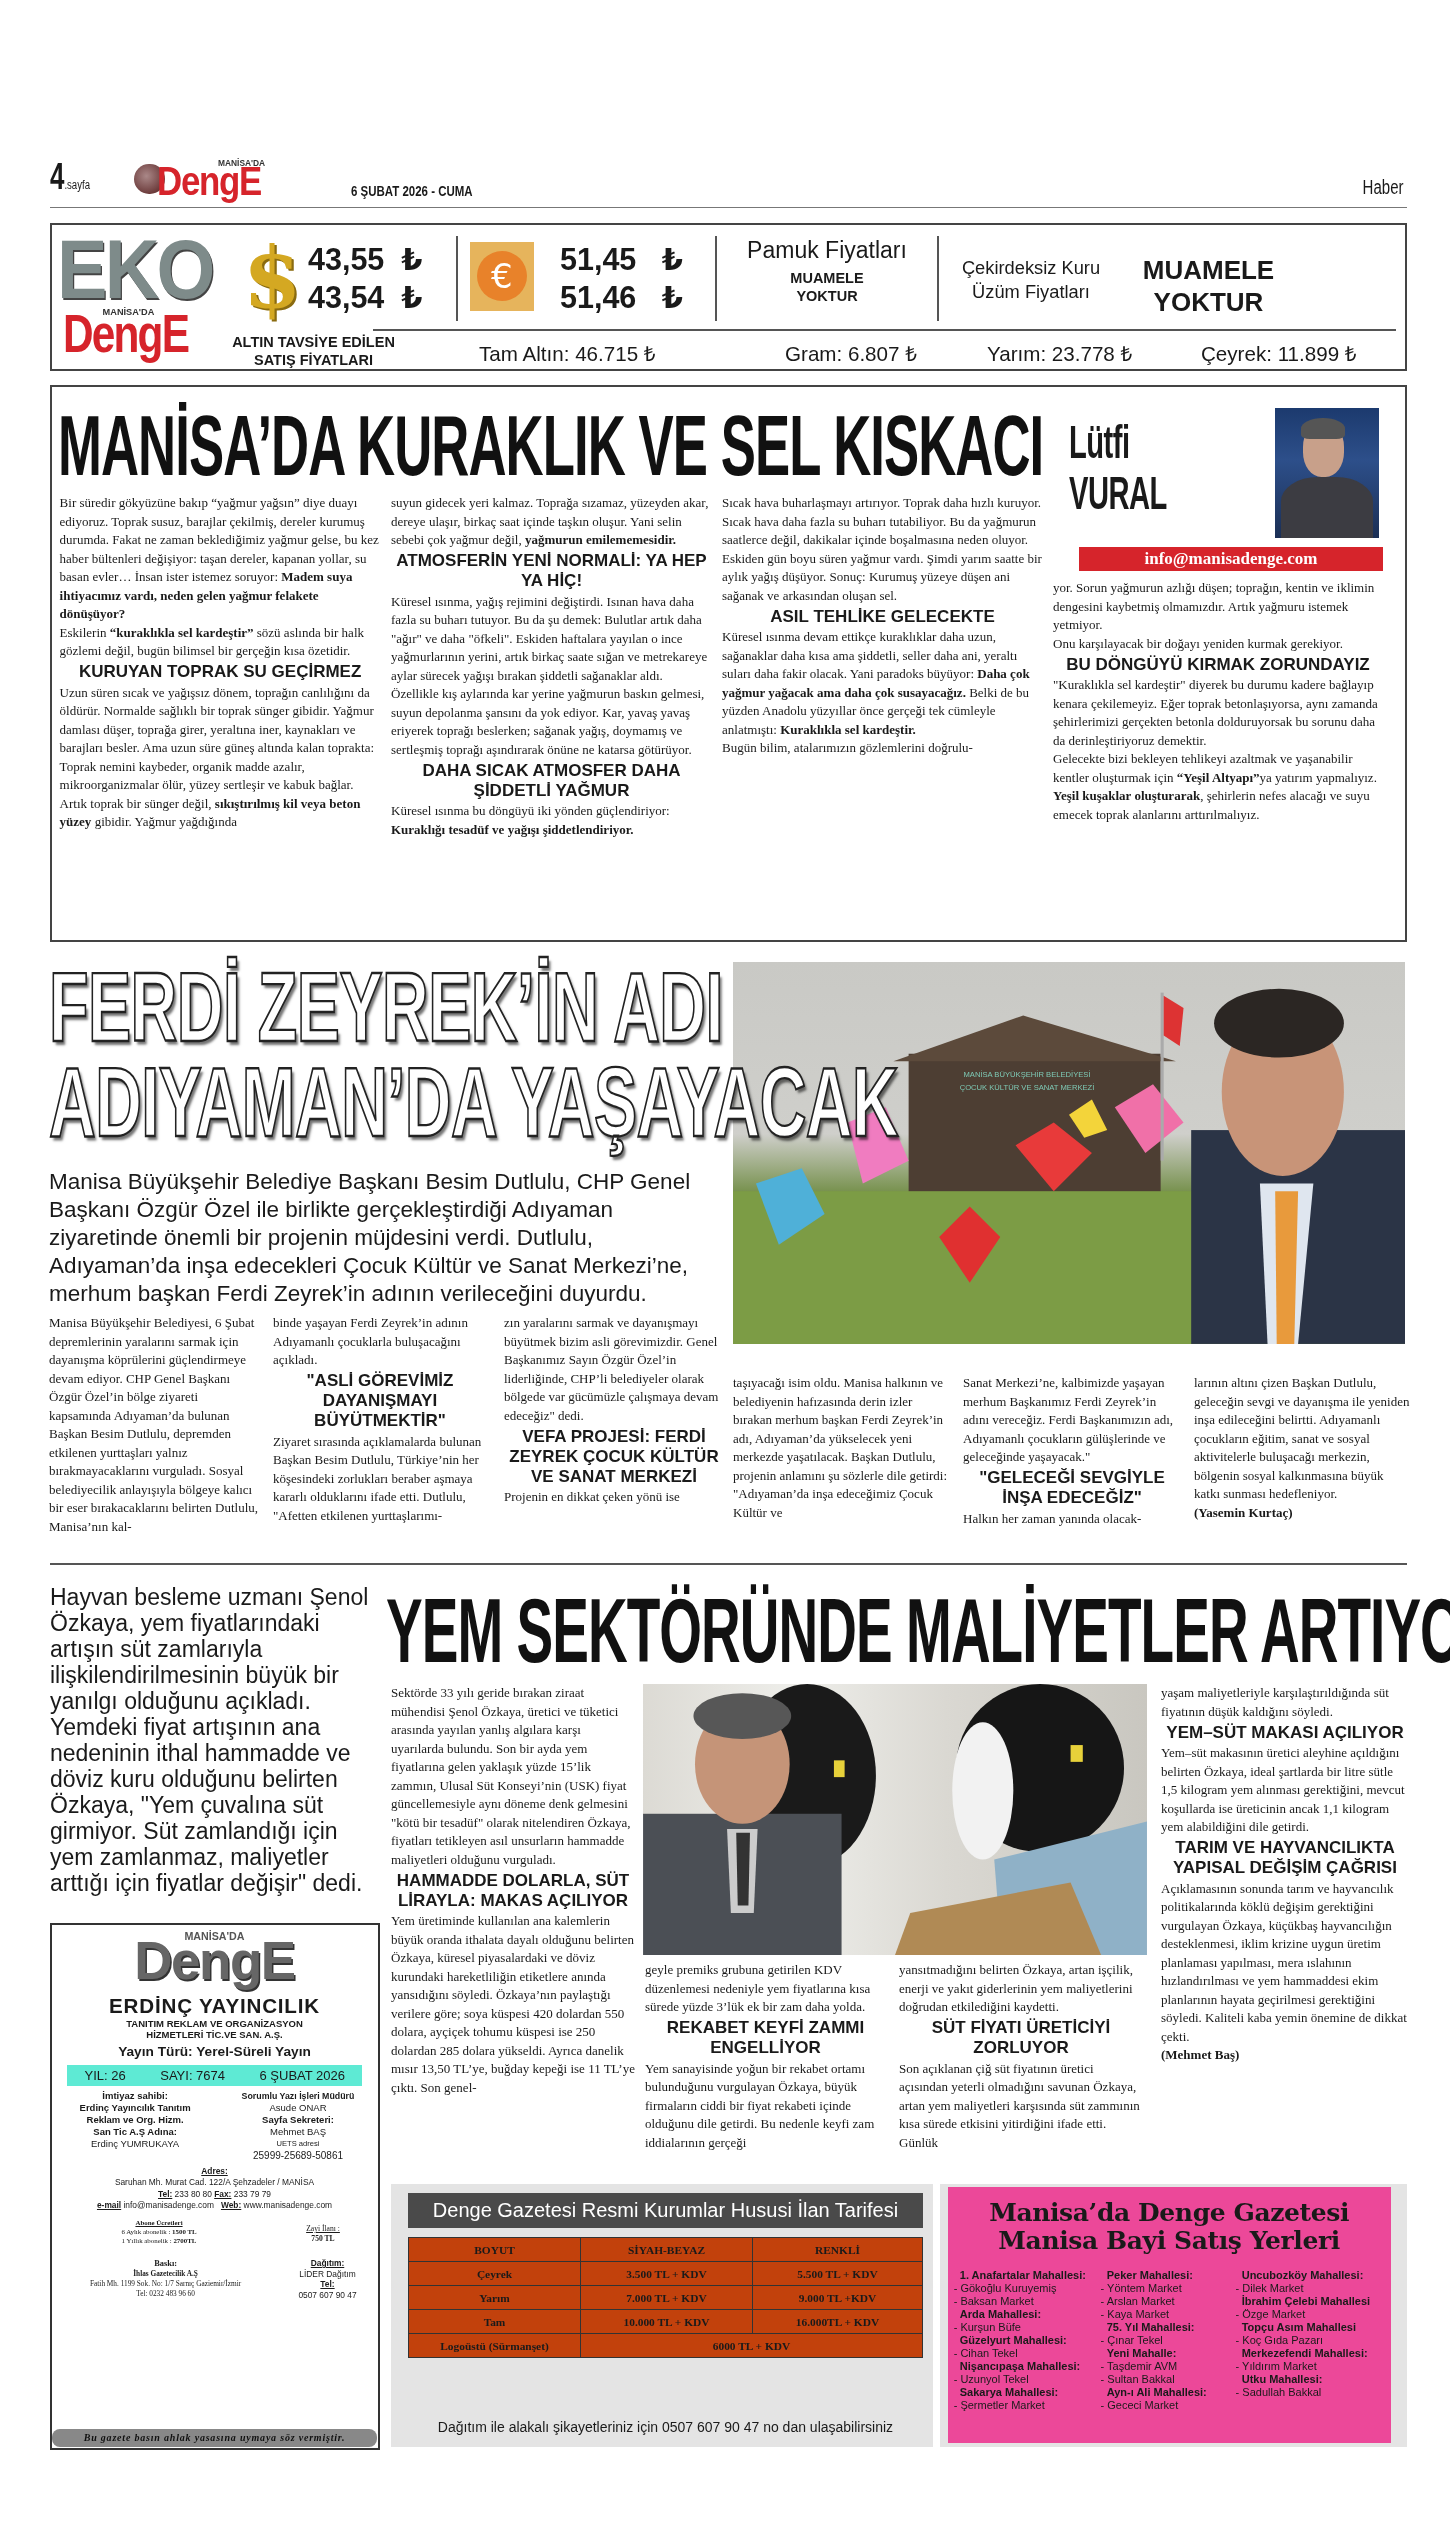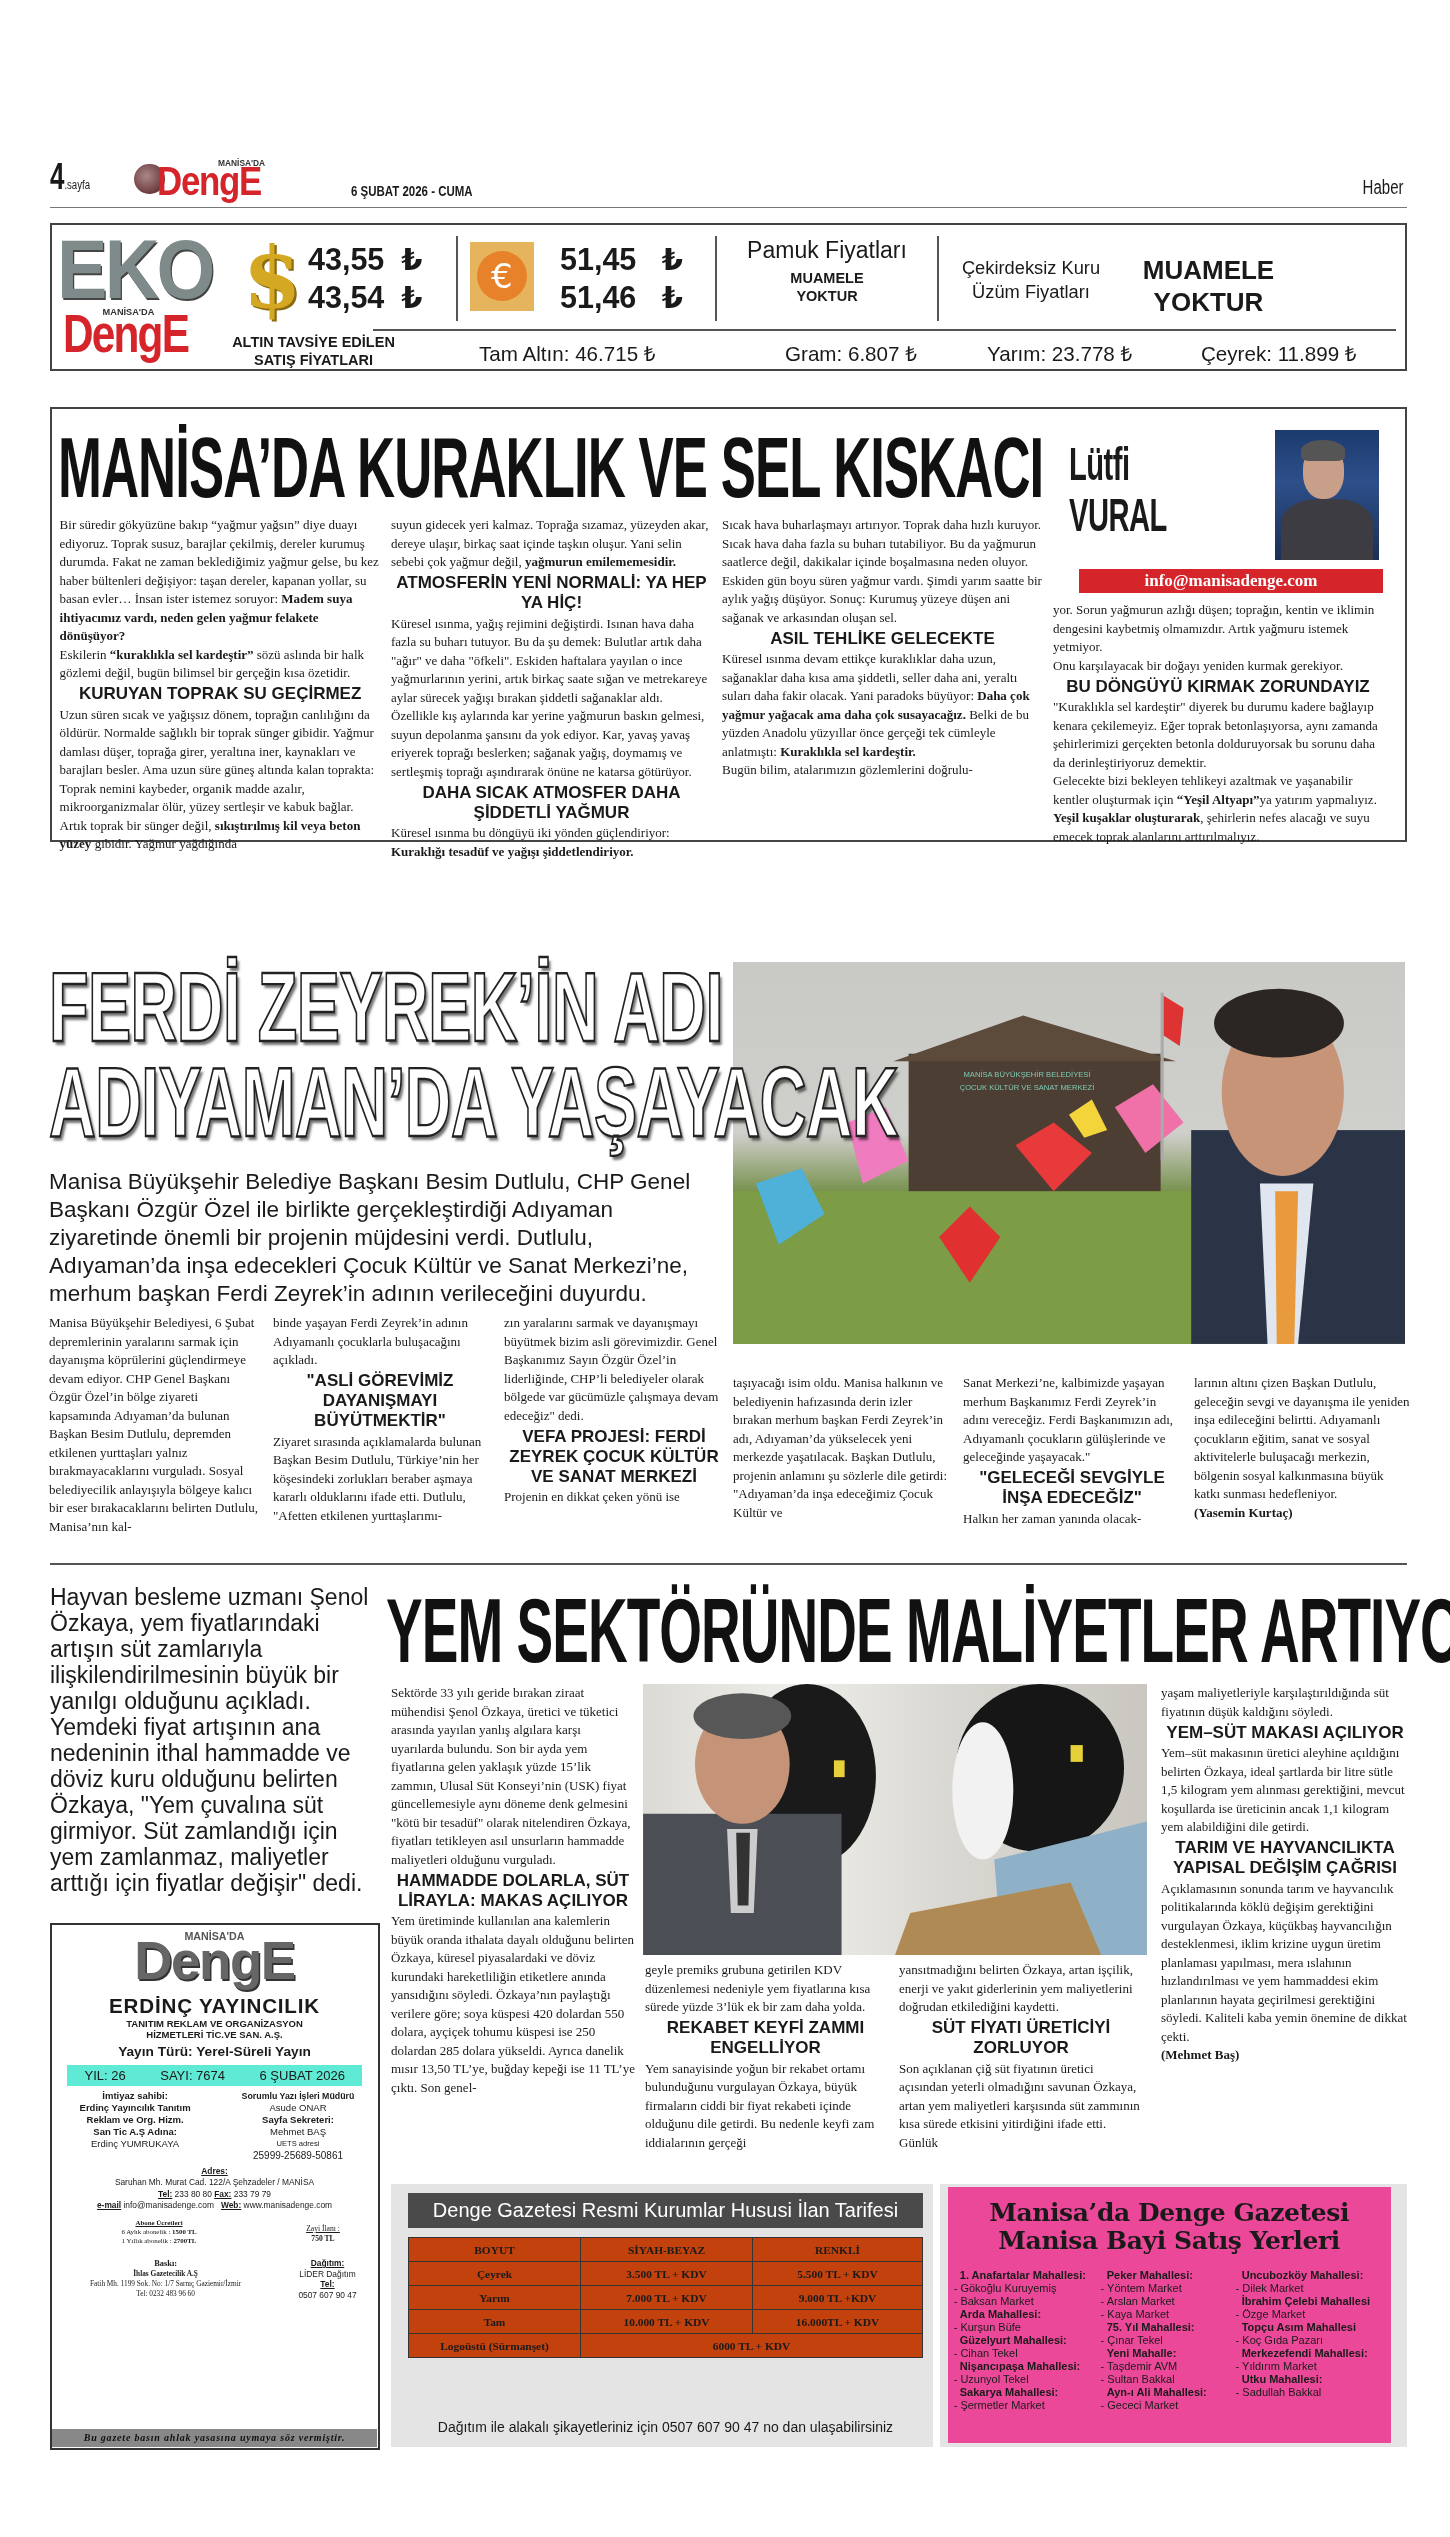--- a/index.html
+++ b/index.html
@@ -26,21 +26,21 @@
   .rate { font-family: "Liberation Sans", sans-serif; font-weight: bold; font-size: 30.5px; }
   .lira { font-family: "DejaVu Sans", sans-serif; font-size: 30.5px; font-weight: bold; }
   .dollar-icon { left: 191px; top: 10.7px; width: 46px; height: 84px; font-family: "DejaVu Serif", serif; font-weight: bold; font-size: 84px; line-height: 84px; color: #d4a822; text-shadow: 2.3px 2.3px 0 #8a6b10; }
   .euro-icon { left: 418px; top: 17px; width: 64px; height: 69px; background: #e6b45c; }
   .euro-icon span { position: absolute; left: 6.9px; top: 9.2px; width: 50px; height: 50px; border-radius: 50%; background: #e8822a; color: #fff; font-family: "DejaVu Sans", sans-serif; font-size: 34px; text-align: center; line-height: 50px; }
   .vsep { width: 1.5px; background: #555; }
   .hsep { height: 1.5px; background: #555; }
   .eko-text { font-family: "Liberation Sans", sans-serif; }
 
   
-  #art1 { left: 50px; top: 407px; width: 1357px; height: 435px; border: 2.3px solid #444; }
+  #art1 { left: 50px; top: 385px; width: 1357px; height: 557px; border: 2.3px solid #444; }
   .headline-black { font-family: "Liberation Sans", sans-serif; font-weight: bold; color: #111; transform-origin: left top; white-space: nowrap; letter-spacing: -1.5px; }
   .col { font-size: 13px; line-height: 18.5px; text-align: left; }
   .col b { font-weight: bold; }
   .subhead { font-family: "Liberation Sans", sans-serif; font-weight: bold; text-align: center; font-size: 17px; line-height: 20px; margin: 1.5px 0; }
   .author-name { font-family: "Liberation Sans", sans-serif; font-weight: bold; font-size: 47px; line-height: 47px; transform: scaleX(0.62); transform-origin: left top; letter-spacing: -0.8px; }
   .author-photo { background: linear-gradient(180deg,#1c3a6e 0%, #2d4f8a 40%, #1b2f55 100%); overflow: hidden; }
   .author-photo .head { position: absolute; left: 27.5px; top: 13.7px; width: 41px; height: 55px; border-radius: 45%; background: #c8a08a; }
   .author-photo .hair { position: absolute; left: 26px; top: 9.2px; width: 44px; height: 21.4px; border-radius: 50% 50% 20% 20%; background: #555; }
   .author-photo .suit { position: absolute; left: 6.1px; top: 69px; width: 92px; height: 61px; border-radius: 40% 40% 0 0; background: #3c3c42; }
   .email-bar { background: #d6242b; color: #fff; font-family: "Liberation Serif", serif; font-weight: bold; font-size: 17px; text-align: center; line-height: 24.4px; }
@@ -317,21 +317,21 @@
     <div style="font-weight:bold;">İhlas Gazetecilik A.Ş</div>
     <div>Fatih Mh. 1199 Sok. No: 1/7 Sarnıç Gaziemir/İzmir</div>
     <div>Tel: 0232 483 96 60</div>
   </div>
   <div class="abs imp" style="left:226px;top:333px;width:99px;font-size:8.4px;line-height:10.7px;">
     <div style="font-weight:bold;text-decoration:underline;">Dağıtım:</div>
     <div>LİDER Dağıtım</div>
     <div style="font-weight:bold;text-decoration:underline;">Tel:</div>
     <div>0507 607 90 47</div>
   </div>
-  <div class="abs" style="left:0;top:504px;width:325px;height:18.3px;background:#888;color:#111;font-family:'Liberation Serif',serif;font-style:italic;font-weight:bold;font-size:10px;text-align:center;line-height:18.3px;letter-spacing:0.8px;">Bu gazete basın ahlak yasasına uymaya söz vermiştir.</div>
+  <div class="abs" style="left:0;top:504px;width:325px;height:18.3px;background:#888;color:#111;font-family:'Liberation Serif',serif;font-style:italic;font-weight:bold;font-size:10px;text-align:center;line-height:18.3px;letter-spacing:0.8px;border-radius:8px;">Bu gazete basın ahlak yasasına uymaya söz vermiştir.</div>
 </div>
 
 <div id="tariff" class="abs">
   <div class="abs" style="left:17px;top:9.2px;width:515px;height:35px;background:#4a4a4a;color:#fff;font-family:'Liberation Sans',sans-serif;font-size:20px;line-height:35px;text-align:center;">Denge Gazetesi Resmi Kurumlar Hususi İlan Tarifesi</div>
   <table class="abs" style="left:17px;top:53px;width:515px;">
     <tbody>
         <tr>
       <td style="width:172px;">BOYUT</td>
       <td style="width:172px;">SİYAH-BEYAZ</td>
       <td>RENKLİ</td>

